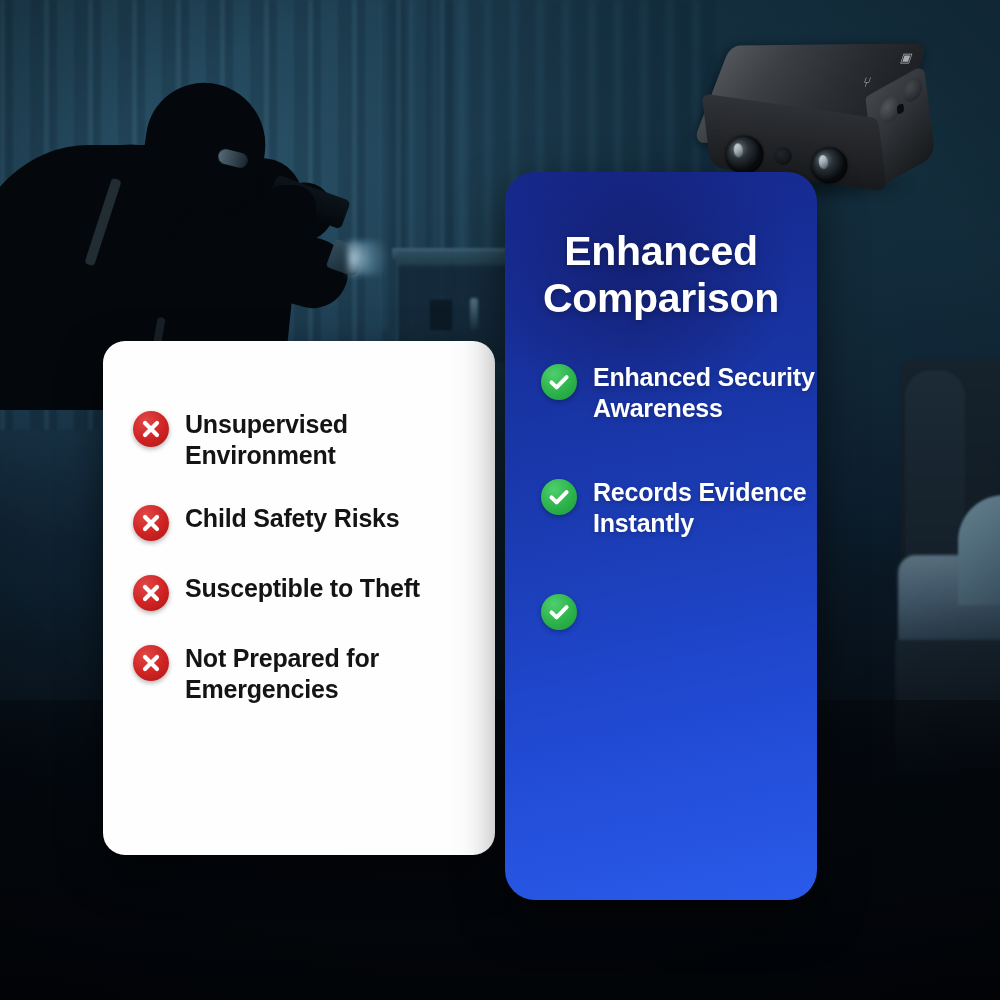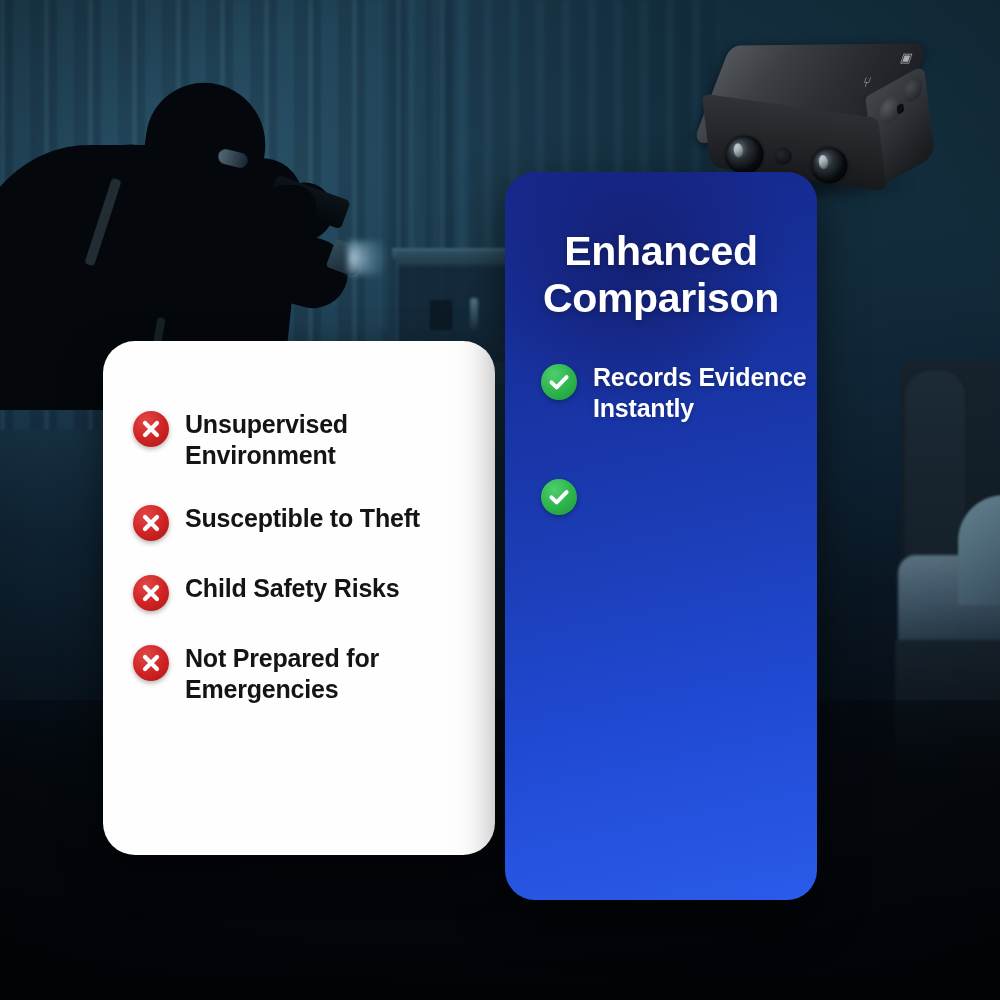--- a/index.html
+++ b/index.html
@@ -113,21 +113,21 @@
   .port{position:absolute;left:206px;top:72px;width:7px;height:9px;border-radius:3px;background:#0b0d10;transform:skewY(-20deg);}
   .icon-usb{position:absolute;left:175px;top:40px;width:20px;height:14px;
     color:#cfd4d8;font-size:13px;line-height:14px;transform:skewX(-26deg) skewY(6deg);opacity:.85;}
   .icon-sd{position:absolute;left:216px;top:20px;width:20px;height:14px;
     color:#cfd4d8;font-size:12px;line-height:14px;transform:skewX(-26deg) skewY(6deg);opacity:.85;}
   .cam-shadow{position:absolute;left:706px;top:168px;width:210px;height:34px;
     background:radial-gradient(ellipse at 50% 50%, rgba(0,0,0,.55), rgba(0,0,0,0) 70%);filter:blur(5px);}
 
   
   .card-white{position:absolute;left:103px;top:341px;width:392px;height:514px;
-    background:#fefefe;border-radius:32px;
+    background:#fefefe;border-radius:22px;
     box-shadow:0 16px 42px rgba(0,0,0,.55);
     padding:0;box-sizing:border-box;overflow:hidden;}
   .list-white{position:absolute;left:30px;top:68px;width:335px;}
   .row{display:flex;align-items:flex-start;gap:16px;}
   .row + .row{margin-top:0;}
   .badge{flex:0 0 auto;width:36px;height:36px;border-radius:50%;position:relative;margin-top:2px;
     box-shadow:0 2px 5px rgba(0,0,0,.3);}
   .badge.x{background:radial-gradient(circle at 36% 28%, #e04747 0%, #cf2222 55%, #a81818 100%);}
   .badge.c{background:radial-gradient(circle at 36% 28%, #4ece6e 0%, #2cb34a 55%, #1f9a3c 100%);}
   .badge svg{position:absolute;left:0;top:0;}
@@ -218,30 +218,30 @@
         </div>
         <div class="row-text">Unsupervised Environment</div>
       </div>
 
       <div class="row">
         <div class="badge x">
           <svg width="36" height="36" viewBox="0 0 36 36" aria-hidden="true">
             <path d="M12 12 L24 24 M24 12 L12 24" stroke="#ffffff" stroke-width="4.2" stroke-linecap="round"></path>
           </svg>
         </div>
+        <div class="row-text">Child Safety Risks</div>
+      </div>
+
+      <div class="row">
+        <div class="badge x">
+          <svg width="36" height="36" viewBox="0 0 36 36" aria-hidden="true">
+            <path d="M12 12 L24 24 M24 12 L12 24" stroke="#ffffff" stroke-width="4.2" stroke-linecap="round"></path>
+          </svg>
+        </div>
         <div class="row-text">Susceptible to Theft</div>
-      </div>
-
-      <div class="row">
-        <div class="badge x">
-          <svg width="36" height="36" viewBox="0 0 36 36" aria-hidden="true">
-            <path d="M12 12 L24 24 M24 12 L12 24" stroke="#ffffff" stroke-width="4.2" stroke-linecap="round"></path>
-          </svg>
-        </div>
-        <div class="row-text">Child Safety Risks</div>
       </div>
 
       <div class="row">
         <div class="badge x">
           <svg width="36" height="36" viewBox="0 0 36 36" aria-hidden="true">
             <path d="M12 12 L24 24 M24 12 L12 24" stroke="#ffffff" stroke-width="4.2" stroke-linecap="round"></path>
           </svg>
         </div>
         <div class="row-text">Not Prepared for Emergencies</div>
       </div>
@@ -252,27 +252,35 @@
   <div class="card-blue">
     <div class="glow"></div>
 
     <div class="blue-title">
       <div>Enhanced</div>
       <div>Comparison</div>
     </div>
 
     <div class="list-blue">
 
-
       <div class="row">
         <div class="badge c">
           <svg width="36" height="36" viewBox="0 0 36 36" aria-hidden="true">
             <path d="M10.5 18.4 L15.6 23.4 L25.6 13.2" fill="none" stroke="#ffffff" stroke-width="4" stroke-linecap="round" stroke-linejoin="round"></path>
           </svg>
         </div>
+        <div class="row-text">Enhanced Security Awareness</div>
+      </div>
+
+      <div class="row">
+        <div class="badge c">
+          <svg width="36" height="36" viewBox="0 0 36 36" aria-hidden="true">
+            <path d="M10.5 18.4 L15.6 23.4 L25.6 13.2" fill="none" stroke="#ffffff" stroke-width="4" stroke-linecap="round" stroke-linejoin="round"></path>
+          </svg>
+        </div>
         <div class="row-text">Records Evidence Instantly</div>
       </div>
 
 
       <div class="row">
         <div class="badge c">
           <svg width="36" height="36" viewBox="0 0 36 36" aria-hidden="true">
             <path d="M10.5 18.4 L15.6 23.4 L25.6 13.2" fill="none" stroke="#ffffff" stroke-width="4" stroke-linecap="round" stroke-linejoin="round"></path>
           </svg>
         </div>

